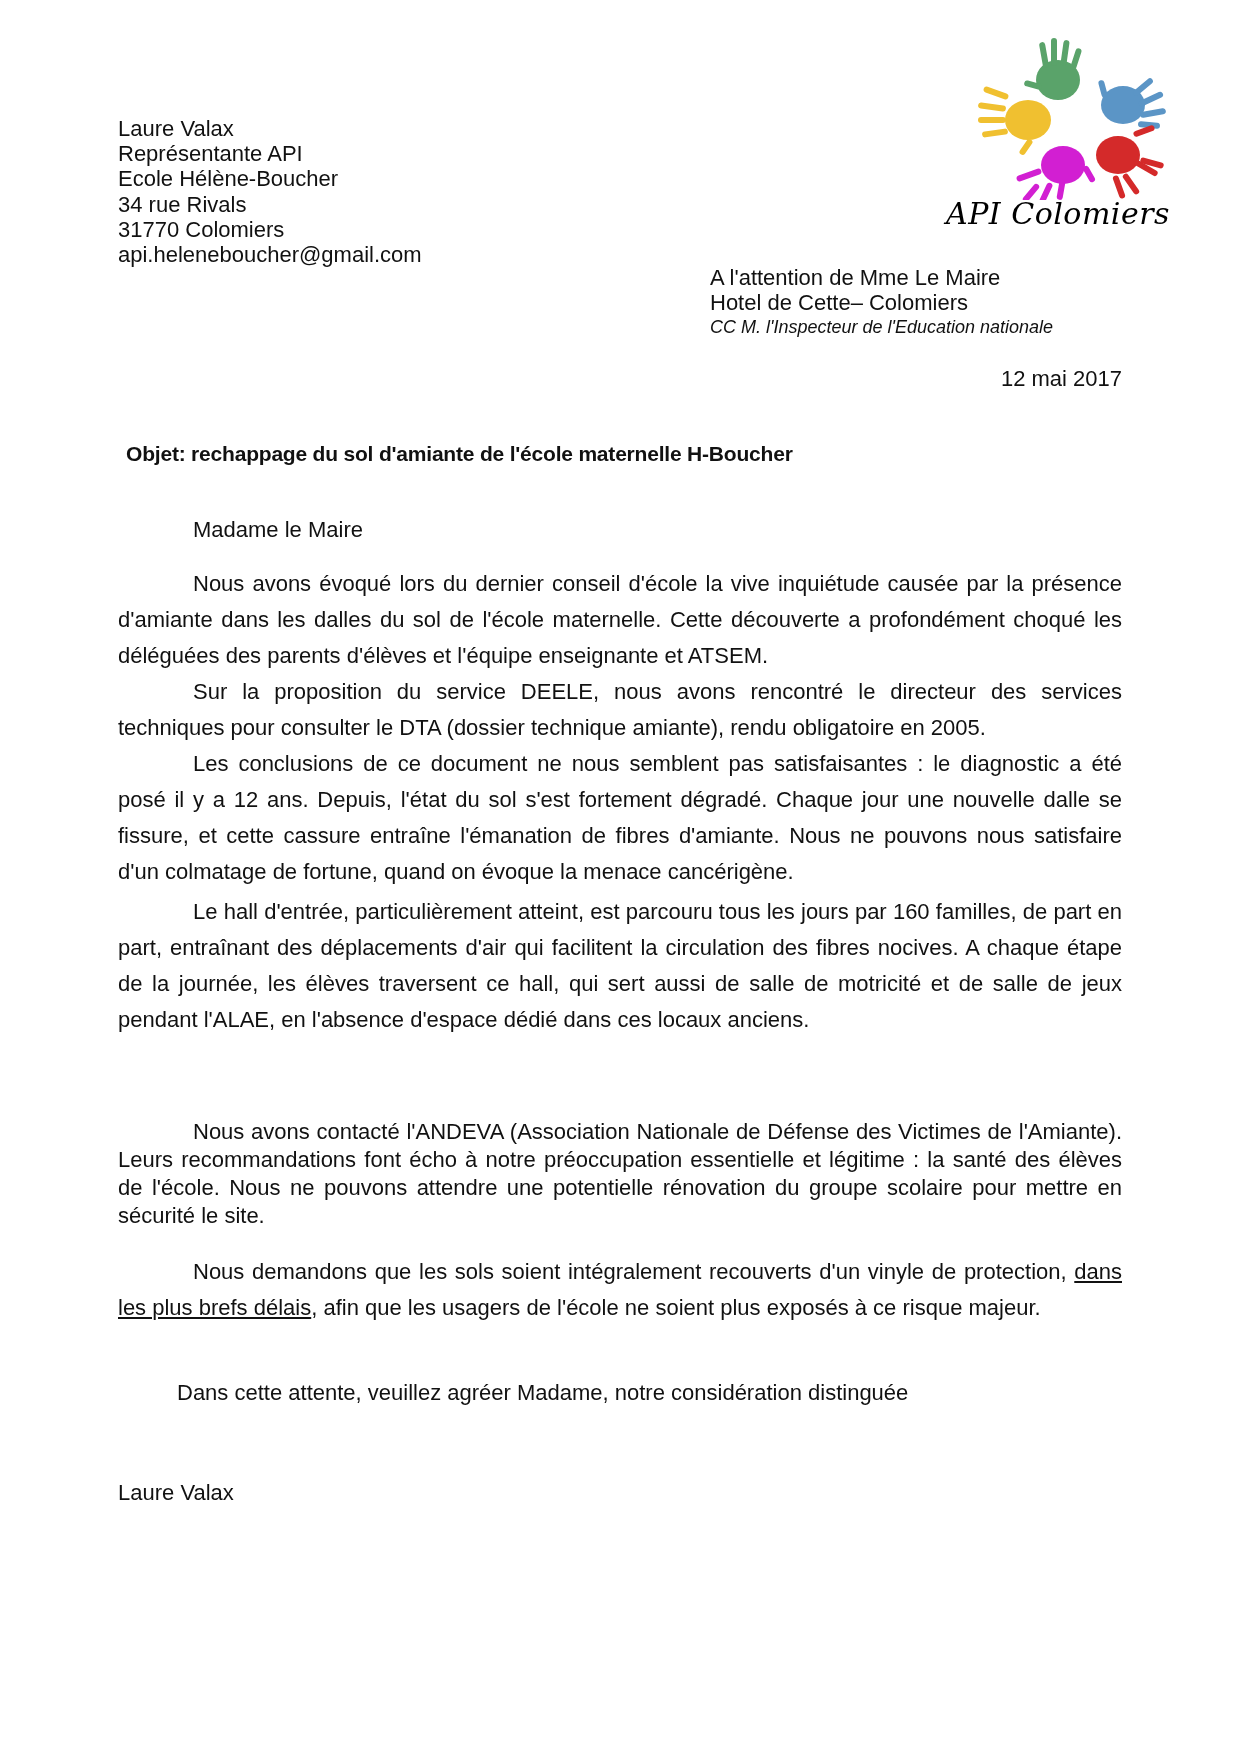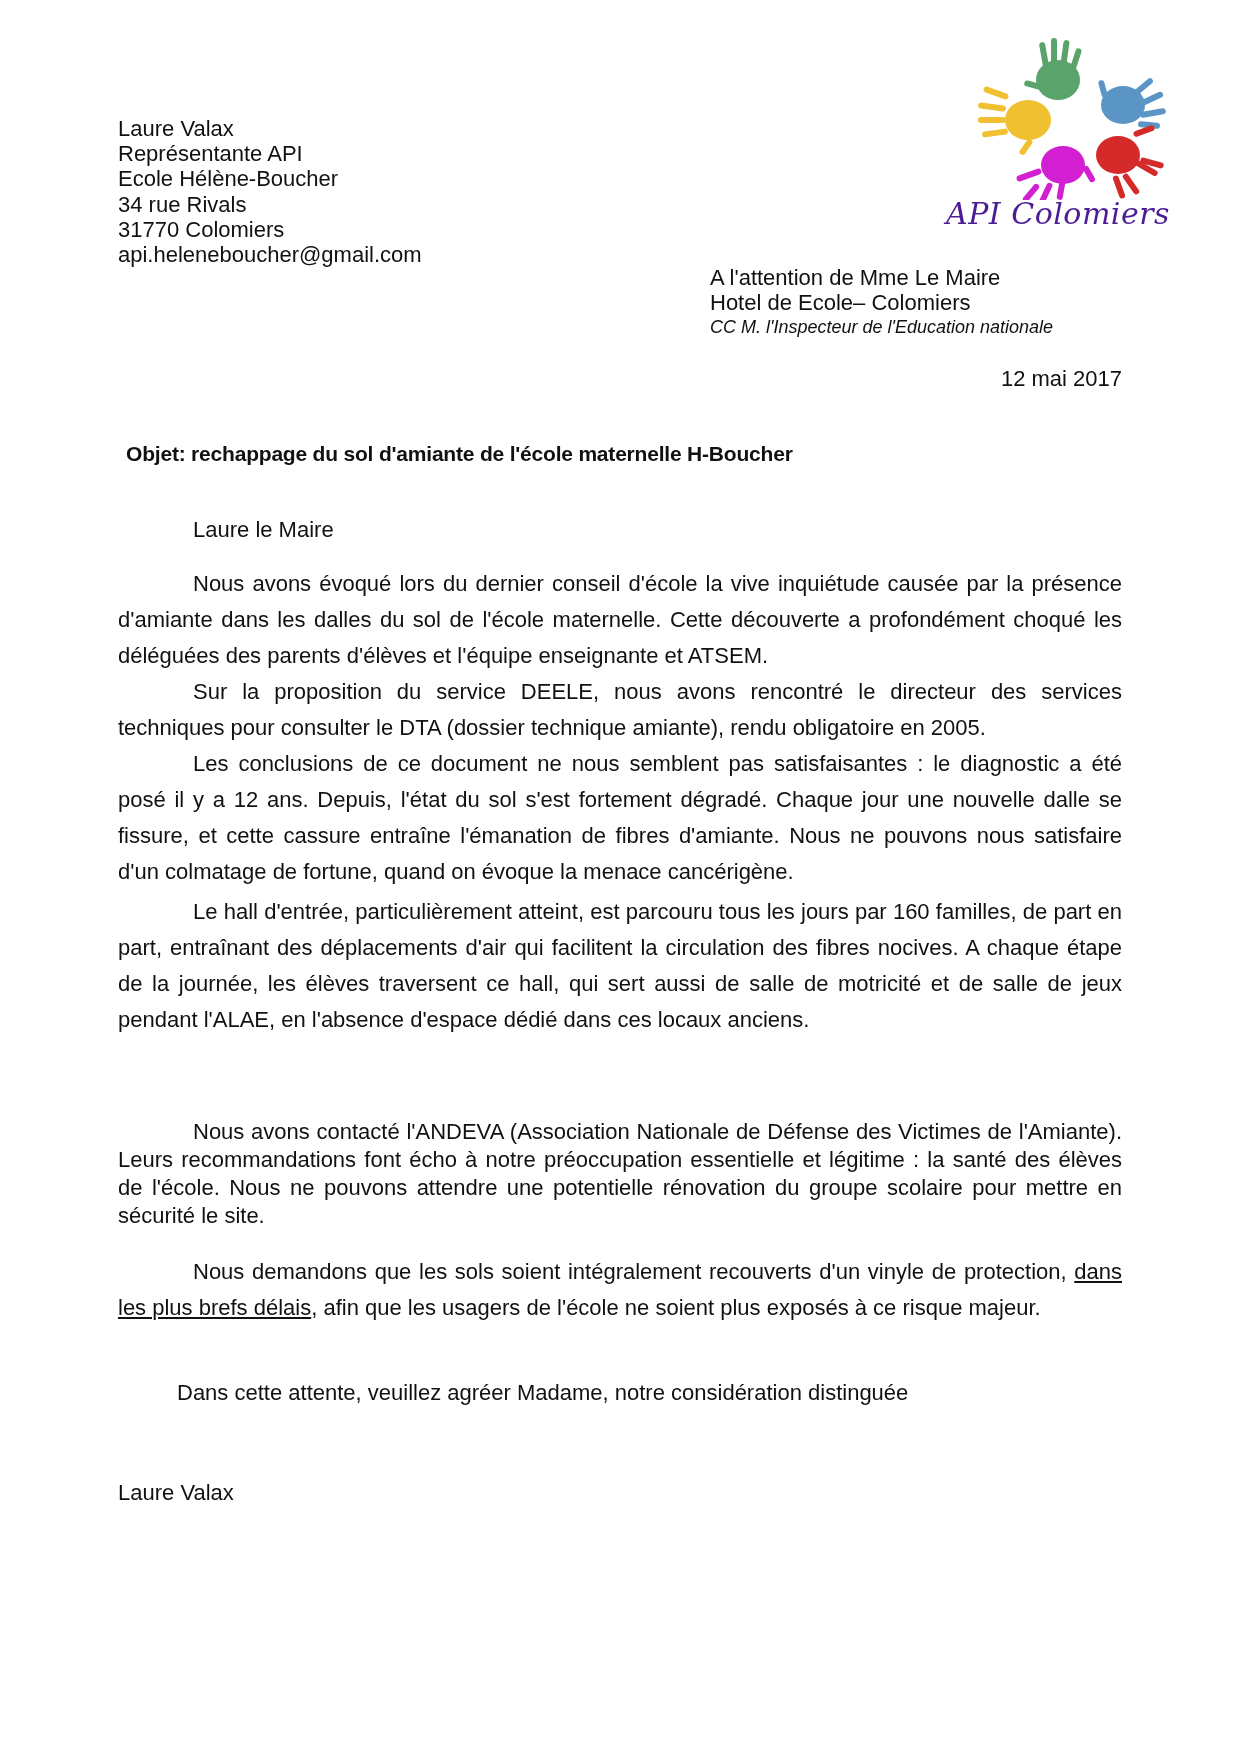--- a/index.html
+++ b/index.html
@@ -14,21 +14,21 @@
   .subject { left: 126px; top: 442px; font-size: 21px; font-weight: bold; letter-spacing: -0.2px; }
   .salutation { left: 193px; top: 517px; font-size: 22px; }
   .body { left: 118px; width: 1004px; font-size: 22px; line-height: 36px; }
   .body p { margin: 0; text-align: justify; text-indent: 75px; }
   .u { text-decoration: underline; }
   .closing { left: 177px; top: 1380px; font-size: 22px; }
   .signature { left: 118px; top: 1480px; font-size: 22px; }
   .logo { left: 928px; top: 20px; width: 260px; height: 225px; }
   .logo-text { position: absolute; left: 0; top: 176px; width: 260px; text-align: center;
                font-family: "DejaVu Serif", serif; font-style: italic; font-size: 30px;
-               color: #4c1d95; letter-spacing: 0.5px; }
+               color: #000000; letter-spacing: 0.5px; }
 </style>
 </head>
 <body>
 
 <div class="abs logo">
   <svg width="260" height="180" viewBox="0 0 260 180">
 
     <g fill="#5aa36a">
       <ellipse cx="130" cy="60" rx="22" ry="20"></ellipse>
       <rect x="113" y="22" width="6" height="26" rx="3" transform="rotate(-10 116 35)"></rect>
@@ -81,29 +81,29 @@
   <div>Laure Valax</div>
   <div>Représentante API</div>
   <div>Ecole Hélène-Boucher</div>
   <div>34 rue Rivals</div>
   <div>31770 Colomiers</div>
   <div>api.heleneboucher@gmail.com</div>
 </div>
 
 <div class="abs recipient">
   <div>A l'attention de Mme Le Maire</div>
-  <div>Hotel de Ecole– Colomiers</div>
+  <div>Hotel de Cette– Colomiers</div>
   <div class="cc">CC M. l'Inspecteur de l'Education nationale</div>
 </div>
 
 <div class="abs date">12 mai 2017</div>
 
 <div class="abs subject">Objet: rechappage du sol d'amiante de l'école maternelle H-Boucher</div>
 
-<div class="abs salutation">Laure le Maire</div>
+<div class="abs salutation">Madame le Maire</div>
 
 <div class="abs body" style="top:566px;">
   <p>Nous avons évoqué lors du dernier conseil d'école la vive inquiétude causée par la présence d'amiante dans les dalles du sol de l'école maternelle. Cette découverte a profondément choqué les déléguées des parents d'élèves et l'équipe enseignante et ATSEM.</p>
   <p>Sur la proposition du service DEELE, nous avons rencontré le directeur des services techniques pour consulter le DTA (dossier technique amiante), rendu obligatoire en 2005.</p>
   <p>Les conclusions de ce document ne nous semblent pas satisfaisantes : le diagnostic a été posé il y a 12 ans. Depuis, l'état du sol s'est fortement dégradé. Chaque jour une nouvelle dalle se fissure, et cette cassure entraîne l'émanation de fibres d'amiante. Nous ne pouvons nous satisfaire d'un colmatage de fortune, quand on évoque la menace cancérigène.</p>
 </div>
 
 <div class="abs body" style="top:894px;">
   <p>Le hall d'entrée, particulièrement atteint, est parcouru tous les jours par 160 familles, de part en part, entraînant des déplacements d'air qui facilitent la circulation des fibres nocives. A chaque étape de la journée, les élèves traversent ce hall, qui sert aussi de salle de motricité et de salle de jeux pendant l'ALAE, en l'absence d'espace dédié dans ces locaux anciens.</p>
 </div>

